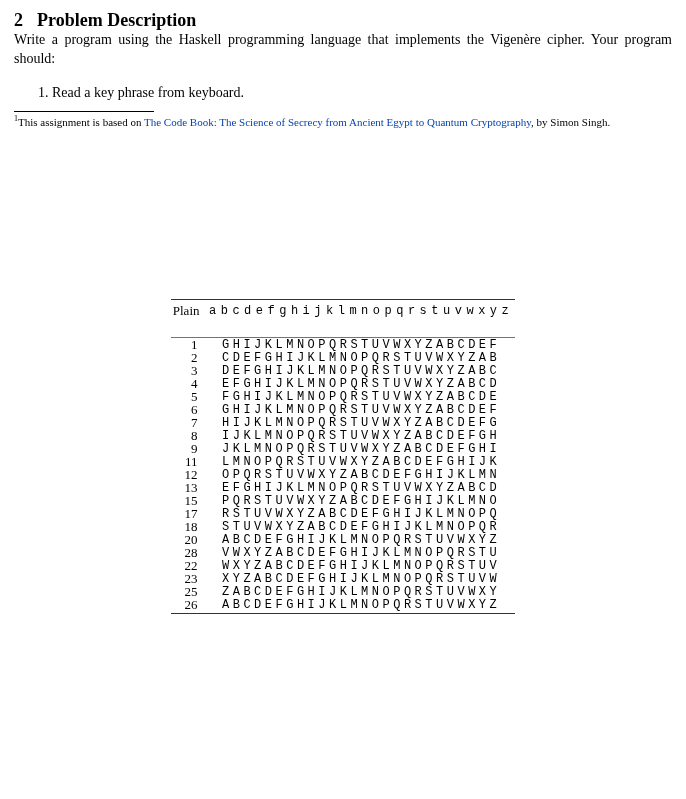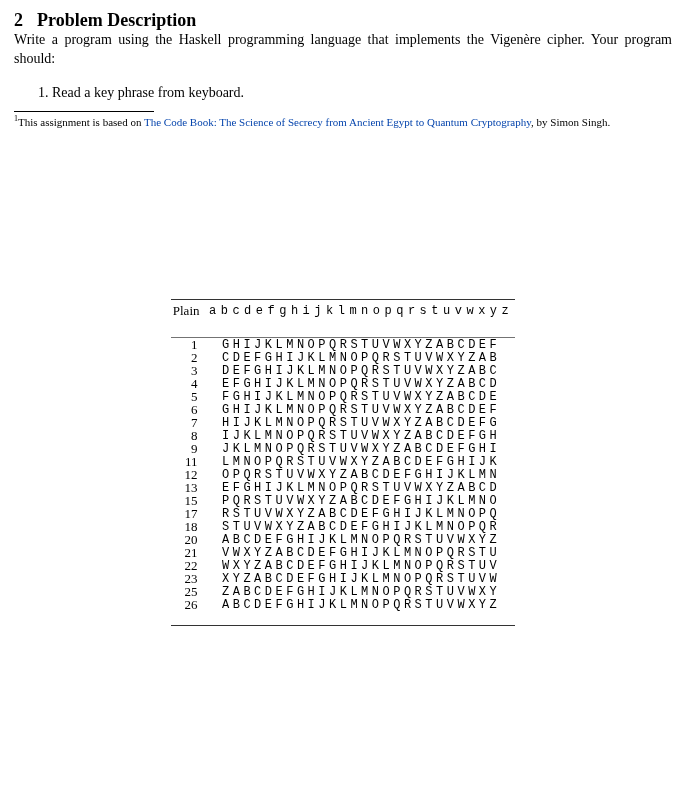--- a/index.html
+++ b/index.html
@@ -73,21 +73,21 @@
       white-space: nowrap;
     }
     .vigenere-table .hdr td {
       border-top: 1px solid #333;
       border-bottom: 1px solid #737373;
       padding-top: 4px;
       padding-bottom: 20px;
     }
     .vigenere-table .last-row td {
       border-bottom: 1px solid #333;
-      padding-bottom: 14px;
+      padding-bottom: 2px;
     }
     .vigenere-table .plain-label {
       font-family: "Times New Roman", Times, serif;
       font-size: 13px;
       padding-right: 8px;
     }
     .vigenere-table .rownum {
       font-family: "Times New Roman", Times, serif;
       font-size: 13px;
       text-align: right;
@@ -189,21 +189,21 @@
         </tr>
         <tr>
           <td class="rownum">18</td>
           <td class="letters">STUVWXYZABCDEFGHIJKLMNOPQR</td>
         </tr>
         <tr>
           <td class="rownum">20</td>
           <td class="letters">ABCDEFGHIJKLMNOPQRSTUVWXYZ</td>
         </tr>
         <tr>
-          <td class="rownum">21</td>
+          <td class="rownum">28</td>
           <td class="letters">VWXYZABCDEFGHIJKLMNOPQRSTU</td>
         </tr>
         <tr>
           <td class="rownum">22</td>
           <td class="letters">WXYZABCDEFGHIJKLMNOPQRSTUV</td>
         </tr>
         <tr>
           <td class="rownum">23</td>
           <td class="letters">XYZABCDEFGHIJKLMNOPQRSTUVW</td>
         </tr>

